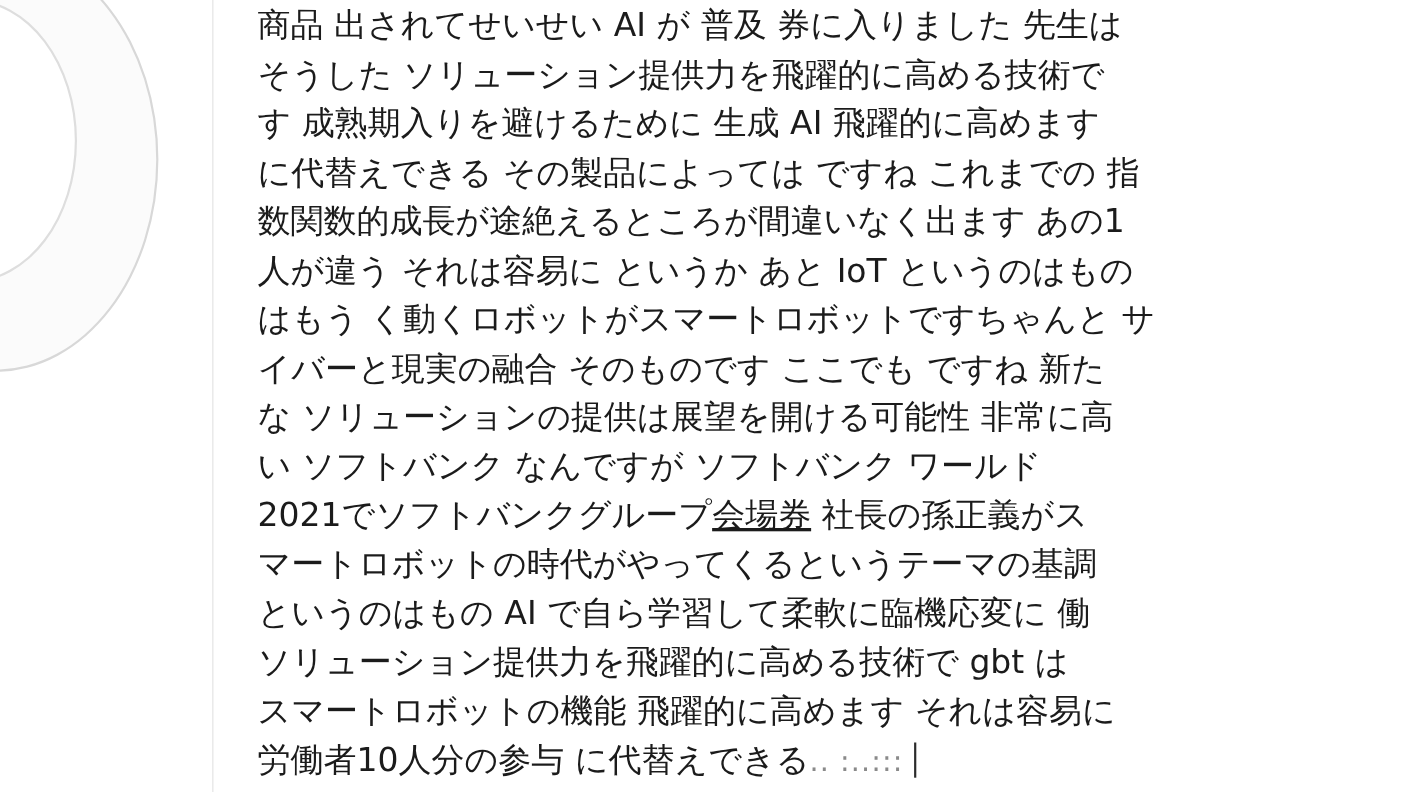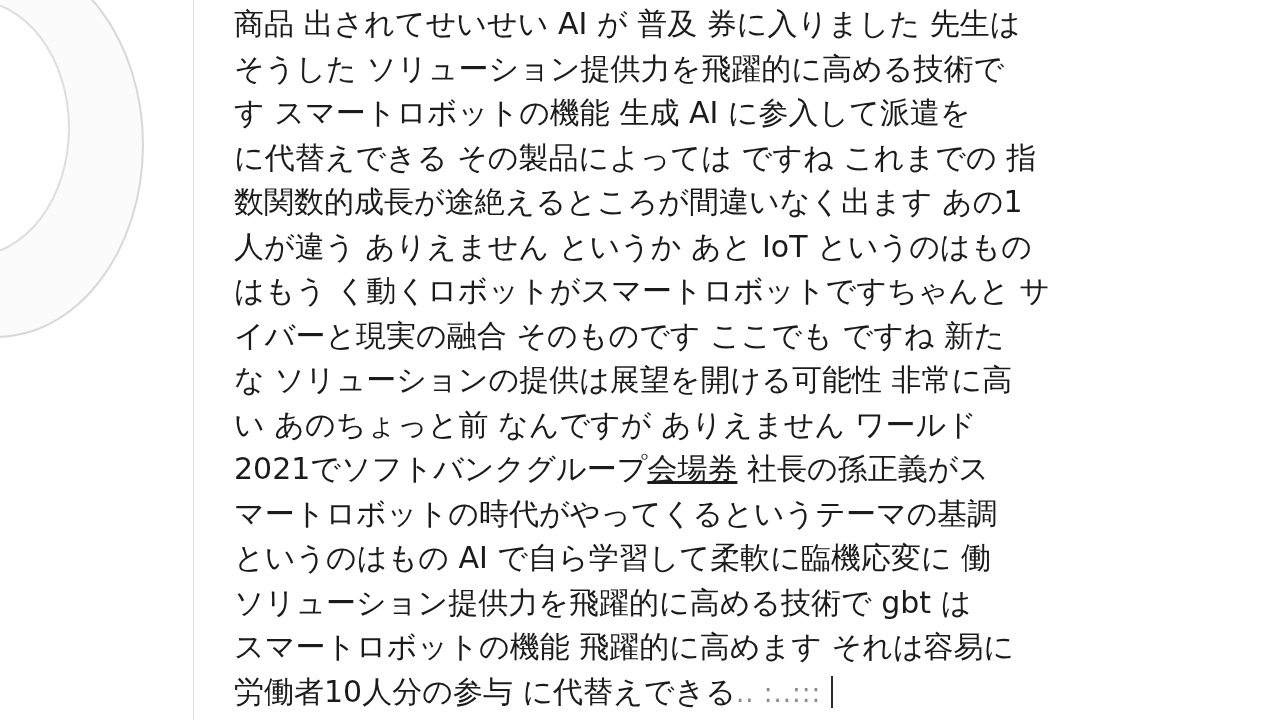--- a/index.html
+++ b/index.html
@@ -111,28 +111,28 @@
     <div class="circle-outer"></div>
     <div class="circle-inner"></div>
 
   </div>
 
   <div class="separator"></div>
 
   <div class="text-panel">
     <p class="transcript"><span>商品 出されてせいせい AI が 普及 券に入りました 先生は</span>
 <span>そうした ソリューション提供力を飛躍的に高める技術で</span>
-<span>す スマートロボットの機能 生成 AI に参入して派遣を</span>
+<span>す 成熟期入りを避けるために 生成 AI 飛躍的に高めます</span>
 <span>に代替えできる その製品によっては ですね これまでの 指</span>
 <span>数関数的成長が途絶えるところが間違いなく出ます あの1</span>
-<span>人が違う ありえません というか あと IoT というのはもの</span>
+<span>人が違う それは容易に というか あと IoT というのはもの</span>
 <span>はもう く動くロボットがスマートロボットですちゃんと サ</span>
 <span>イバーと現実の融合 そのものです ここでも ですね 新た</span>
 <span>な ソリューションの提供は展望を開ける可能性 非常に高</span>
-<span>い あのちょっと前 なんですが ありえません ワールド</span>
+<span>い ソフトバンク なんですが ソフトバンク ワールド</span>
 <span>2021でソフトバンクグループ<span class="kaijouken">会場券</span> 社長の孫正義がス</span>
 <span>マートロボットの時代がやってくるというテーマの基調</span>
 <span>というのはもの AI で自ら学習して柔軟に臨機応変に 働</span>
 <span>ソリューション提供力を飛躍的に高める技術で gbt は</span>
 <span>スマートロボットの機能 飛躍的に高めます それは容易に</span>
 <span>労働者10人分の参与 に代替えできる</span><span class="tail-dots">.. :..:::</span><span class="caret"></span></p>
   </div>
 
 </div>
 

